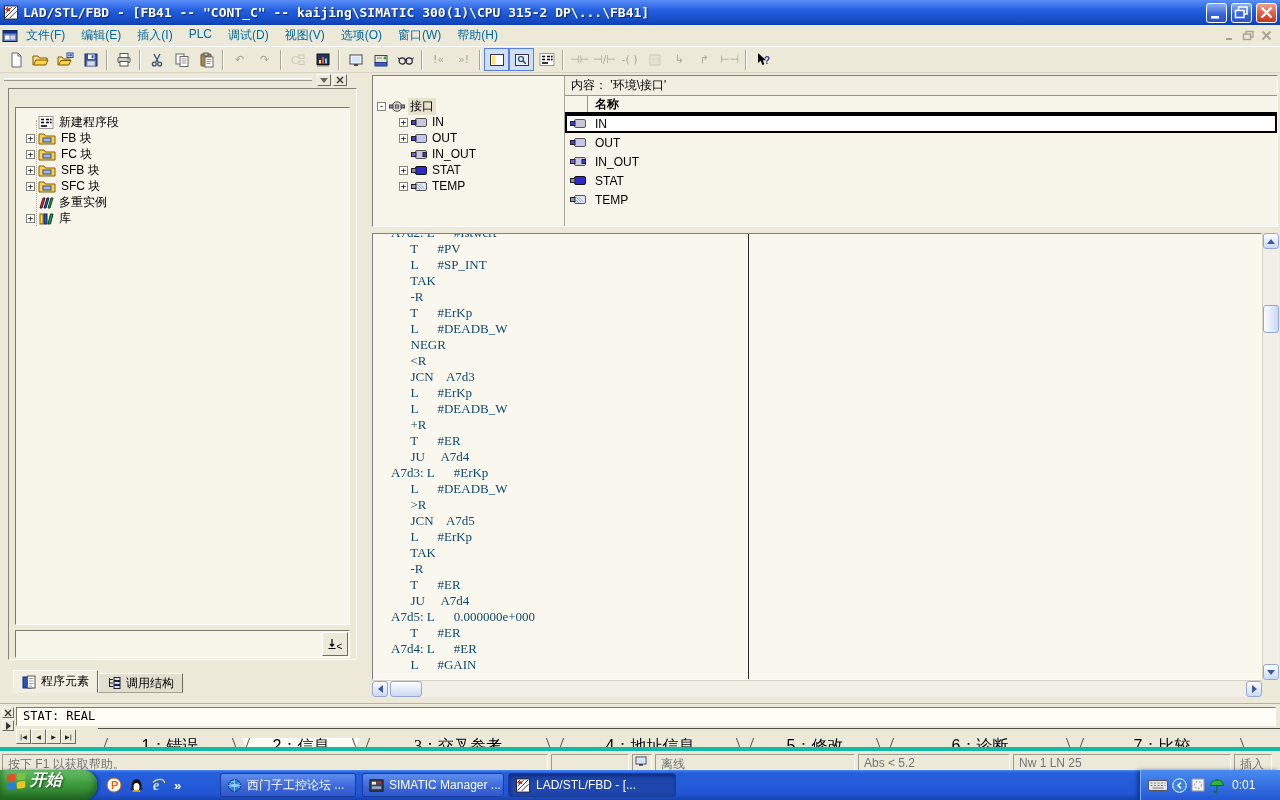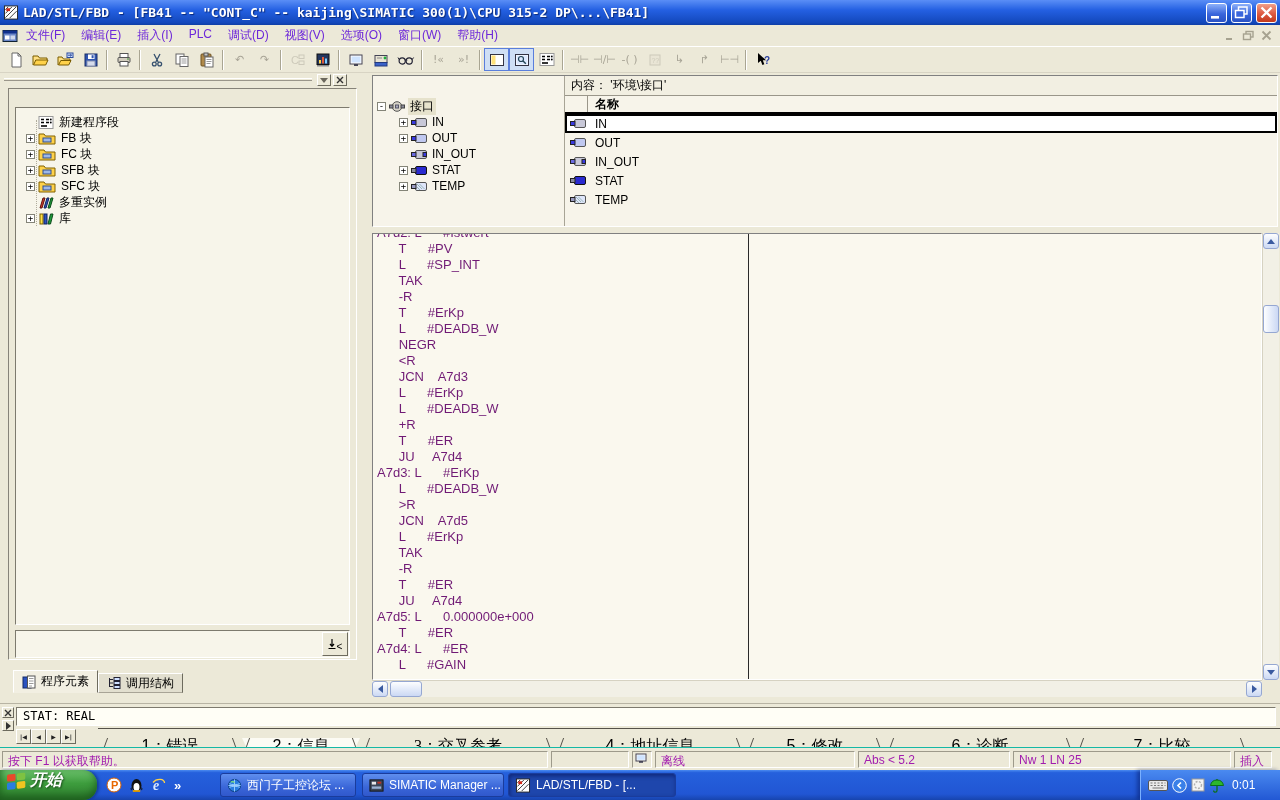--- a/index.html
+++ b/index.html
@@ -10,21 +10,21 @@
 .icn svg{display:block}
 .glyph{font-family:"DejaVu Sans",sans-serif;font-size:11px;font-weight:bold;color:#3a4560;white-space:nowrap}
 
 
 .titlebar{position:absolute;left:0;top:0;width:1280px;height:25px;background:linear-gradient(180deg,#5a8ef6 0%,#2460e2 40%,#1348bc 90%,#0f3ea6 100%);display:flex;align-items:center;padding:0 3px;gap:4px}
 .title-text{color:#fff;font-family:"DejaVu Sans Mono",monospace;font-weight:bold;font-size:13px;flex:1;white-space:nowrap;overflow:hidden;text-shadow:1px 1px 1px #0a2a7a}
 .winbtn{width:21px;height:20px;border-radius:3px;border:1px solid #fff;display:flex;align-items:center;justify-content:center;background:linear-gradient(180deg,#8cb0fa,#3a66dc 55%,#2a52c4);flex:none}
 .winbtn.close{background:linear-gradient(180deg,#f0a08a,#dd5940 55%,#c23a1c)}
 
 
-.menubar{position:absolute;left:0;top:25px;width:1280px;height:21px;background:#ece9d8;display:flex;align-items:center;font-size:12px;color:#6d28d9;padding-left:2px}
+.menubar{position:absolute;left:0;top:25px;width:1280px;height:21px;background:#ece9d8;display:flex;align-items:center;font-size:12px;color:#0369a1;padding-left:2px}
 .menu-item{padding:2px 8px;white-space:nowrap}
 .child-controls{margin-left:auto;display:flex;gap:3px;padding-right:6px}
 .childbtn{width:15px;height:13px;display:flex;align-items:center;justify-content:center}
 
 
 .toolbar{position:absolute;left:0;top:46px;width:1280px;height:27px;background:#ece9d8;display:flex;align-items:center;padding-left:3px;border-top:1px solid #fff;border-bottom:1px solid #d8d4c4}
 .tb{width:25px;height:23px;display:flex;align-items:center;justify-content:center;background:transparent;border:1px solid transparent;padding:0}
 .tb.pressed{background:#cfdff5;border:1px solid #5a7edc}
 .tb.dis .glyph{color:#a8a496;font-weight:normal}
 .tb.dis svg{opacity:.45}
@@ -56,21 +56,21 @@
 .if-tree .trow{height:16px}
 .if-content{flex:1;position:relative;background:#f7f4ea}
 .if-header{height:20px;background:#f2efe2;border-bottom:1px solid #9a968a;font-size:12px;color:#000;display:flex;align-items:center;padding-left:6px}
 .if-thead{height:18px;border-bottom:2px solid #000;display:flex;align-items:center;font-size:12px;font-weight:bold;position:relative}
 .if-thead .nm{padding-left:30px}
 .if-thead::before{content:"";position:absolute;left:22px;top:0;bottom:0;border-left:1px solid #9a968a}
 .ifrow{display:flex;align-items:center;height:19px;font-size:12px;gap:9px;padding-left:3px;border:2px solid transparent;color:#000}
 .ifrow.selected{background:#fff;border:2px solid #000}
 
 .code-wrap{position:absolute;left:0;top:160px;width:890px;height:447px;background:#faf8ee;border:1px solid;border-color:#808080 #fff #fff #808080;overflow:hidden}
-.code-wrap pre{margin:-9px 0 0 4px;font-family:Liberation Sans, sans-serif;font-size:13px;line-height:16px;color:#701a75}
+.code-wrap pre{margin:-9px 0 0 18px;font-family:Liberation Serif, serif;font-size:13px;line-height:16px;color:#0c4a6e}
 .code-div{position:absolute;left:375px;top:0;bottom:0;width:1px;background:#2a2a2a}
 
 .vscroll{position:absolute;left:890px;top:160px;width:17px;height:447px;background:#f2f0e6;border-left:1px solid #d6d2c2}
 .hscroll{position:absolute;left:0;top:607px;width:890px;height:17px;background:#f2f0e6;border-top:1px solid #d6d2c2}
 .sbtn{position:absolute;width:16px;height:16px;background:linear-gradient(180deg,#fefefe,#ccd9f4);border:1px solid #95a7d2;border-radius:3px;color:#3a5aa0;font-size:7px;display:flex;align-items:center;justify-content:center;padding:0}
 .vthumb{position:absolute;left:0;width:16px;height:28px;background:linear-gradient(90deg,#fdfeff,#cbd8f4);border:1px solid #95a7d2;border-radius:3px}
 .hthumb{position:absolute;top:0;height:16px;background:linear-gradient(180deg,#fdfeff,#cbd8f4);border:1px solid #95a7d2;border-radius:3px}
 
 
 .output{position:absolute;left:0;top:703px;width:1280px;height:44px;background:#ece9d8;border-top:1px solid #b8b4a4}
@@ -80,21 +80,21 @@
 .ot-line{position:absolute;left:98px;right:0;top:0;border-top:1px solid #55524a}
 .navgrp{position:absolute;left:16px;top:1px;display:flex}
 .navbtn{width:15px;height:15px;background:#ece9d8;border:1px solid;border-color:#fff #6d6b5e #6d6b5e #fff;display:flex;align-items:center;justify-content:center;font-size:6px;color:#222;padding:0}
 .otab{position:absolute;top:10px;height:17px;font-size:16px;color:#000000;display:flex;align-items:center;justify-content:center}
 .otab .edge{position:absolute;top:0;bottom:0;width:1px;background:#55524a}
 .otab .ledge{left:4px;transform:skewX(-20deg)}
 .otab .redge{right:4px;transform:skewX(20deg)}
 .otab.active{background:#fcfbf4;clip-path:polygon(0 0,100% 0,calc(100% - 8px) 100%,8px 100%)}
 
 
-.statusbar{position:absolute;left:0;top:747px;width:1280px;height:23px;background:#ece9d8;border-top:1px solid #14b8a6;font-size:12px;color:#a21caf}
+.statusbar{position:absolute;left:0;top:747px;width:1280px;height:23px;background:#ece9d8;border-top:4px solid #14b8a6;font-size:12px;color:#737373}
 .sfield{position:absolute;top:3px;height:17px;border:1px solid;border-color:#9d9a8b #fff #fff #9d9a8b;padding:1px 5px;white-space:nowrap;overflow:hidden}
 
 
 .taskbar{position:absolute;left:0;top:770px;width:1280px;height:30px;background:linear-gradient(180deg,#4a8af0 0%,#2560dc 9%,#2156d4 80%,#1744ae 100%)}
 .start{position:absolute;left:0;top:0;height:30px;width:97px;border-radius:0 14px 14px 0;background:linear-gradient(180deg,#6cc26c,#3d9c3d 45%,#2f7e2f);display:flex;align-items:flex-start;padding-left:5px;gap:3px;box-shadow:inset 0 -4px 8px #1c5c1c,2px 0 3px rgba(8,40,110,.6);border:0}
 .start-label{color:#fff;font-size:16px;font-weight:bold;font-style:italic;text-shadow:1px 1px 2px #1a4a1a}
 .ql{position:absolute;left:100px;top:0;height:30px;display:flex;align-items:center;gap:7px;padding:0 6px}
 .qlbtn{background:transparent;border:0;padding:0;display:flex}
 .chev{color:#fff;font-size:13px;font-weight:bold}
 .taskbtn{position:absolute;top:3px;height:24px;border-radius:3px;background:linear-gradient(180deg,#5f8eee,#3a66d8 60%,#3058cc);border:1px solid #1a3c9c;color:#fff;font-size:12px;display:flex;align-items:center;gap:5px;padding:0 6px;overflow:hidden;white-space:nowrap}

